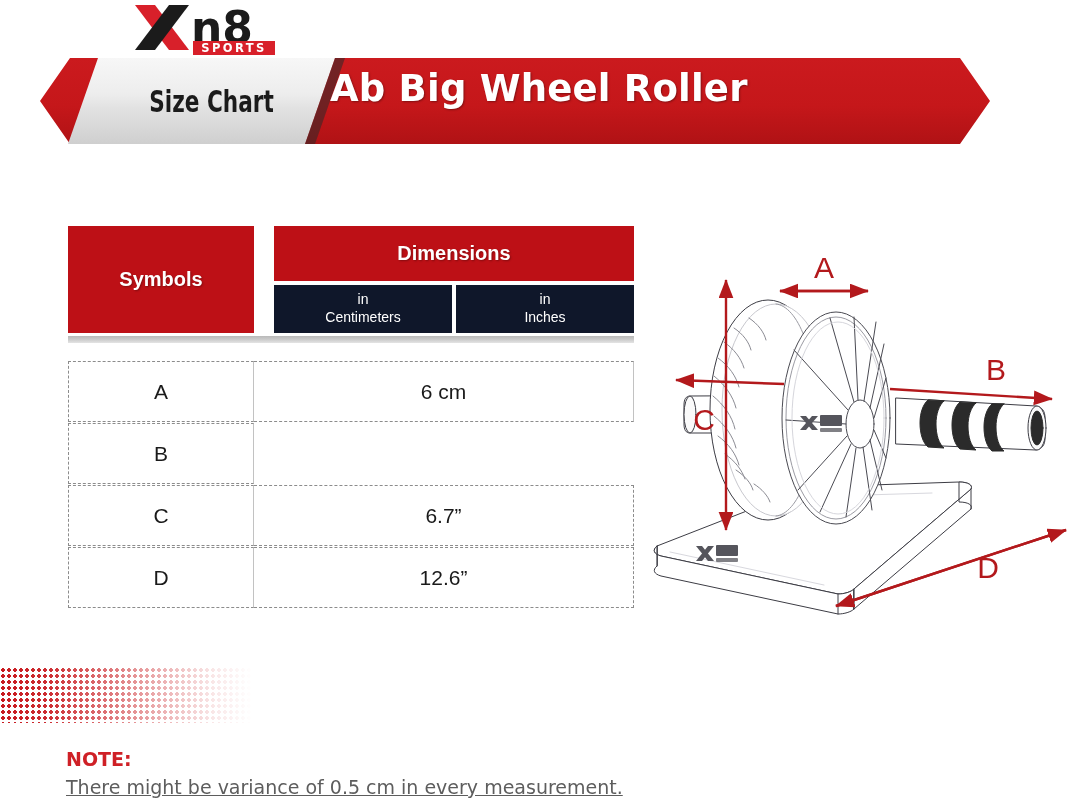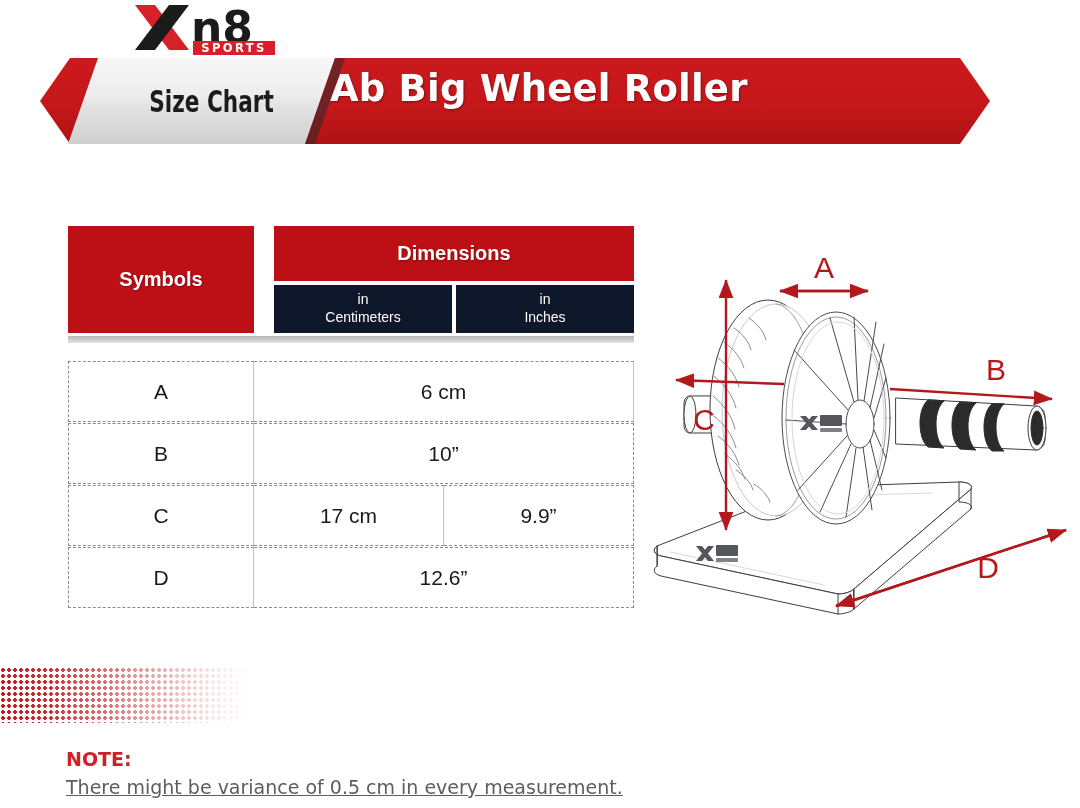--- a/index.html
+++ b/index.html
@@ -177,27 +177,25 @@
 
   <div class="tbody">
 
     <div class="trow">
       <div class="tcell sym">A</div>
       <div class="tcell cm">6 cm</div>
     </div>
 
     <div class="trow">
       <div class="tcell sym">B</div>
-      <div class="tcell inch">10”</div>
     </div>
 
     <div class="trow">
       <div class="tcell sym">C</div>
-      <div class="tcell cm">17 cm</div>
-      <div class="tcell inch">9.9”</div>
+      <div class="tcell inch">6.7”</div>
     </div>
 
     <div class="trow">
       <div class="tcell sym">D</div>
       <div class="tcell inch">12.6”</div>
     </div>
 
   </div>
 </div>
 

